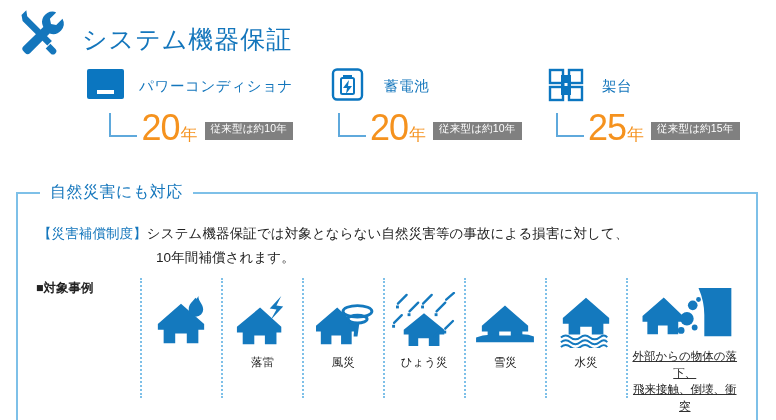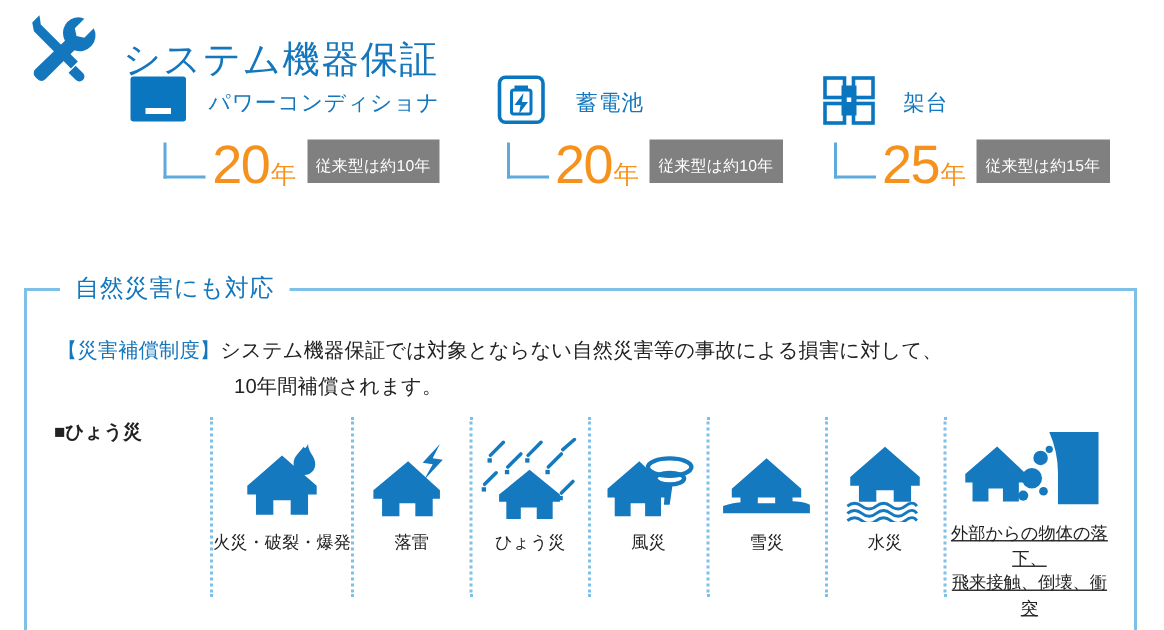--- a/index.html
+++ b/index.html
@@ -18,40 +18,40 @@
   .tools-icon{width:54px;height:50px;flex:none;}
   .header-title{
     font-size:25px;color:#1476BC;letter-spacing:1px;
     margin-left:14px;font-weight:400;white-space:nowrap;
   }
   .header-years{margin-left:18px;white-space:nowrap;color:#F5921E;}
   .header-years .num{font-size:41px;letter-spacing:-1px;vertical-align:-3px;}
   .header-years .unit{font-size:22px;letter-spacing:0px;}
 
   
-  .warranty-row{position:absolute;left:0;top:48px;width:776px;height:100px;}
+  .warranty-row{position:absolute;left:0;top:66px;width:776px;height:100px;}
   .w-item{position:absolute;}
   .w-item-1{left:85px;}
   .w-item-2{left:330px;}
   .w-item-3{left:548px;}
   .w-head{display:flex;align-items:center;height:40px;}
   .w-icon{width:44px;height:36px;flex:none;}
   .w-label{font-size:14.5px;color:#1476BC;margin-left:10px;white-space:nowrap;letter-spacing:.6px;}
   .w-body{display:flex;align-items:flex-end;margin-top:4px;padding-left:8px;justify-content:flex-end;}
   .elbow{
     width:26px;height:22px;flex:none;
     border-left:2px solid #5FA9DC;border-bottom:2px solid #5FA9DC;
     margin-bottom:9px;
   }
   .w-years{color:#F5921E;white-space:nowrap;margin-left:4px;line-height:1;}
   .w-years .num{font-size:36px;letter-spacing:-1px;}
   .w-years .unit{font-size:17px;margin-left:1px;}
   .badge{
     background:#808080;color:#fff;font-size:10.5px;
-    padding:11px 6px 4px 6px;margin-left:7px;margin-bottom:6px;
+    padding:0 6px 4px 6px;margin-left:7px;margin-bottom:6px;
     white-space:nowrap;letter-spacing:.2px;
   }
 
   
   .disaster-box{
     position:absolute;left:16px;top:192px;width:742px;height:232px;
     border:2px solid #7EC0E8;box-sizing:border-box;
   }
   .box-title{
     position:absolute;left:22px;top:-12px;background:#fff;
@@ -176,40 +176,53 @@
 
   <div class="disaster-box">
     <div class="box-title">自然災害にも対応</div>
 
     <div class="box-note">
       <span class="tag">【災害補償制度】</span><span>システム機器保証では対象とならない自然災害等の事故による損害に対して、</span>
       <span class="l2">10年間補償されます。</span>
     </div>
 
     <div class="examples">
-      <div class="ex-head">■ひょう災</div>
+      <div class="ex-head">■対象事例</div>
 
       <div class="ex-cell">
         <div class="ex-icon">
           <svg viewBox="0 0 64 56" width="62" height="54">
             <path d="M32 10 L8 31 l0 6 6 0 0 14 12 0 0 -10 12 0 0 10 12 0 0 -14 6 0 0 -6z" fill="#1479BE"></path>
             <path d="M47 4 c-4 5 -7 7 -7 12 a7.5 7.5 0 0 0 15 0 c0 -6 -5 -8 -5 -14 -1 2 -2 4 -3 2z" fill="#1479BE"></path>
           </svg>
         </div>
-        <div class="ex-label">火災・破裂・爆発</div>
       </div>
 
       <div class="ex-cell">
         <div class="ex-icon">
           <svg viewBox="0 0 64 56" width="62" height="54">
             <path d="M30 14 L6 34 l0 6 6 0 0 12 12 0 0 -9 11 0 0 9 12 0 0 -12 5 0 0 -6z" fill="#1479BE"></path>
             <path d="M52 2 l-12 13 7 1 -6 11 13 -14 -7 -1z" fill="#1479BE"></path>
           </svg>
         </div>
         <div class="ex-label">落雷</div>
+      </div>
+
+      <div class="ex-cell">
+        <div class="ex-icon">
+          <svg viewBox="0 0 64 56" width="62" height="54">
+            <path d="M26 14 L4 33 l0 6 5 0 0 13 11 0 0 -9 10 0 0 9 11 0 0 -13 5 0 0 -6z" fill="#1479BE"></path>
+            <g fill="#1479BE">
+              <ellipse cx="47" cy="18" rx="15" ry="6" fill="none" stroke="#1479BE" stroke-width="3"></ellipse>
+              <ellipse cx="47" cy="26" rx="10" ry="4" fill="none" stroke="#1479BE" stroke-width="3"></ellipse>
+              <path d="M44 30 l5 0 -2 14 -4 0z"></path>
+            </g>
+          </svg>
+        </div>
+        <div class="ex-label">風災</div>
       </div>
 
       <div class="ex-cell">
         <div class="ex-icon">
           <svg viewBox="0 0 70 58" width="68" height="56">
             <path d="M35 22 L14 39 l0 5 5 0 0 12 10 0 0 -8 11 0 0 8 11 0 0 -12 5 0 0 -5z" fill="#1479BE"></path>
             <g stroke="#1479BE" stroke-width="2.4" stroke-linecap="round">
               <line x1="8" y1="12" x2="17" y2="3"></line>
               <line x1="20" y1="20" x2="29" y2="11"></line>
               <line x1="34" y1="12" x2="43" y2="3"></line>
@@ -228,34 +241,20 @@
               <rect x="55" y="40" width="3" height="3"></rect>
             </g>
           </svg>
         </div>
         <div class="ex-label">ひょう災</div>
       </div>
 
       <div class="ex-cell">
         <div class="ex-icon">
           <svg viewBox="0 0 64 56" width="62" height="54">
-            <path d="M26 14 L4 33 l0 6 5 0 0 13 11 0 0 -9 10 0 0 9 11 0 0 -13 5 0 0 -6z" fill="#1479BE"></path>
-            <g fill="#1479BE">
-              <ellipse cx="47" cy="18" rx="15" ry="6" fill="none" stroke="#1479BE" stroke-width="3"></ellipse>
-              <ellipse cx="47" cy="26" rx="10" ry="4" fill="none" stroke="#1479BE" stroke-width="3"></ellipse>
-              <path d="M44 30 l5 0 -2 14 -4 0z"></path>
-            </g>
-          </svg>
-        </div>
-        <div class="ex-label">風災</div>
-      </div>
-
-      <div class="ex-cell">
-        <div class="ex-icon">
-          <svg viewBox="0 0 64 56" width="62" height="54">
             <path d="M32 12 L8 33 l0 6 6 0 0 9 12 0 0 -9 12 0 0 9 12 0 0 -9 6 0 0 -6z" fill="#1479BE"></path>
             <path d="M2 45 q10 -4 22 -2 l16 0 q12 -3 22 1 l0 6 -60 0z" fill="#1479BE"></path>
           </svg>
         </div>
         <div class="ex-label">雪災</div>
       </div>
 
       <div class="ex-cell">
         <div class="ex-icon">
           <svg viewBox="0 0 64 58" width="62" height="56">

